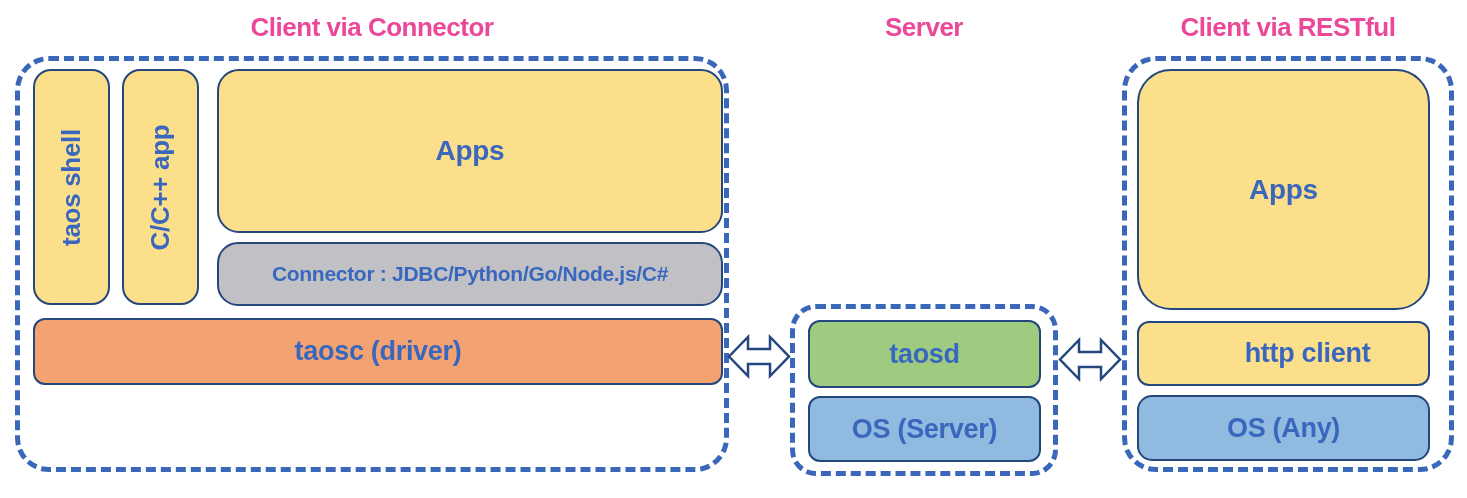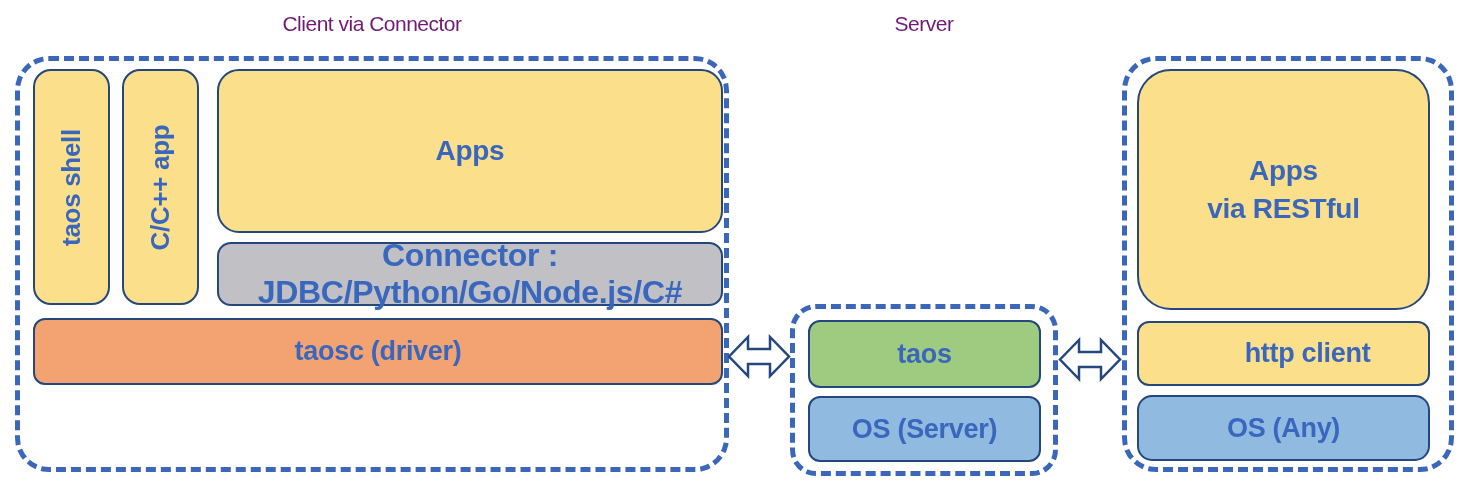--- a/index.html
+++ b/index.html
@@ -11,23 +11,23 @@
   #stage {
     position: relative;
     width: 1467px;
     height: 498px;
     background: #ffffff;
     overflow: hidden;
   }
   .title {
     position: absolute;
     text-align: center;
-    font-weight: normal;
-    font-size: 21px;
-    color: #701a75;
+    font-weight: bold;
+    font-size: 26px;
+    color: #ec4899;
     letter-spacing: -0.5px;
   }
   #title-left   { left: 15px;   top: 12px; width: 714px; }
   #title-server { left: 790px;  top: 12px; width: 268px; }
   #title-right  { left: 1122px; top: 12px; width: 332px; }
 
   .dashed-group {
     position: absolute;
     box-sizing: border-box;
     border: 5px dashed #3A67B9;
@@ -58,21 +58,21 @@
 
   .vtext {
     transform: rotate(-90deg);
     white-space: nowrap;
     font-size: 26px;
   }
 
   #box-taos-shell { left: 33px;  top: 69px;  width: 77px;  height: 236px; border-radius: 18px; }
   #box-cpp-app    { left: 122px; top: 69px;  width: 77px;  height: 236px; border-radius: 18px; }
   #box-apps       { left: 217px; top: 69px;  width: 506px; height: 164px; border-radius: 22px; font-size: 28px; }
-  #box-connector  { left: 217px; top: 242px; width: 506px; height: 64px;  border-radius: 14px; font-size: 32px; }
+  #box-connector  { left: 217px; top: 242px; width: 506px; height: 64px;  border-radius: 21px; font-size: 21px; }
   #box-taosc      { left: 33px;  top: 318px; width: 690px; height: 67px;  border-radius: 12px; }
   #box-os-left    { left: 33px;  top: 394px; width: 690px; height: 66px;  border-radius: 12px; }
 
   #box-taosd      { left: 808px; top: 320px; width: 233px; height: 68px;  border-radius: 12px; }
   #box-os-server  { left: 808px; top: 396px; width: 233px; height: 66px;  border-radius: 12px; }
 
   #box-apps-rest  { left: 1137px; top: 69px;  width: 293px; height: 241px; border-radius: 34px; font-size: 28px; flex-direction: column; line-height: 1.35; }
   #box-http       { left: 1137px; top: 321px; width: 293px; height: 65px;  border-radius: 12px; padding-left: 48px; }
   #box-os-right   { left: 1137px; top: 395px; width: 293px; height: 66px;  border-radius: 15px; }
 
@@ -84,50 +84,50 @@
   #arrow-left  { left: 727px;  top: 334px; }
   #arrow-right { left: 1058px; top: 337px; }
 </style>
 </head>
 <body>
 
 <div id="stage">
 
   <div id="title-left" class="title">Client via Connector</div>
   <div id="title-server" class="title">Server</div>
+  <div id="title-right" class="title">Client via RESTful</div>
 
   <div id="group-left" class="dashed-group"></div>
   <div id="box-taos-shell" class="box yellow">
     <span class="vtext">taos shell</span>
   </div>
   <div id="box-cpp-app" class="box yellow">
     <span class="vtext">C/C++ app</span>
   </div>
   <div id="box-apps" class="box yellow">
     <span>Apps</span>
   </div>
   <div id="box-connector" class="box gray">
     <span>Connector : JDBC/Python/Go/Node.js/C#</span>
   </div>
   <div id="box-taosc" class="box orange">
     <span>taosc (driver)</span>
   </div>
 
   <div id="group-server" class="dashed-group"></div>
   <div id="box-taosd" class="box green">
-    <span>taos</span>
+    <span>taosd</span>
   </div>
   <div id="box-os-server" class="box blue">
     <span>OS (Server)</span>
   </div>
 
   <div id="group-right" class="dashed-group"></div>
   <div id="box-apps-rest" class="box yellow">
     <span>Apps</span>
-    <span>via RESTful</span>
   </div>
   <div id="box-http" class="box yellow">
     <span>http client</span>
   </div>
   <div id="box-os-right" class="box blue">
     <span>OS (Any)</span>
   </div>
 
   <svg id="arrow-left" class="arrow" viewBox="0 0 64 45">
     <polygon points="2,22.5 21,3 21,15 43,15 43,3 62,22.5 43,42 43,30 21,30 21,42" fill="#ffffff" stroke="#24477E" stroke-width="2.5" stroke-linejoin="miter"></polygon>

